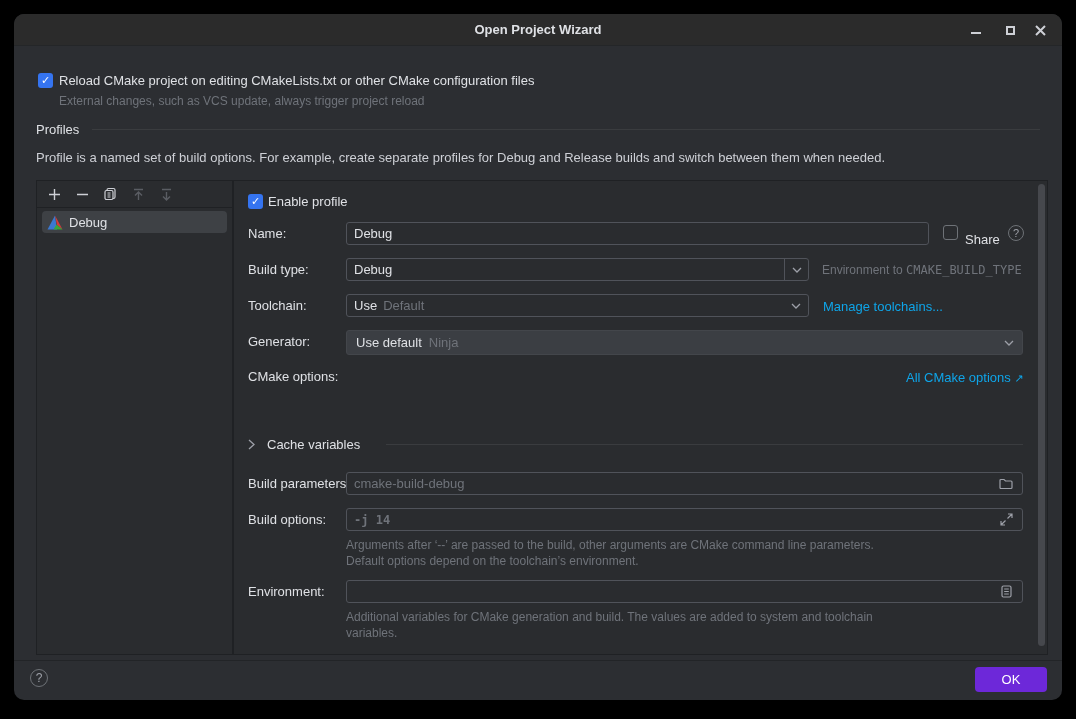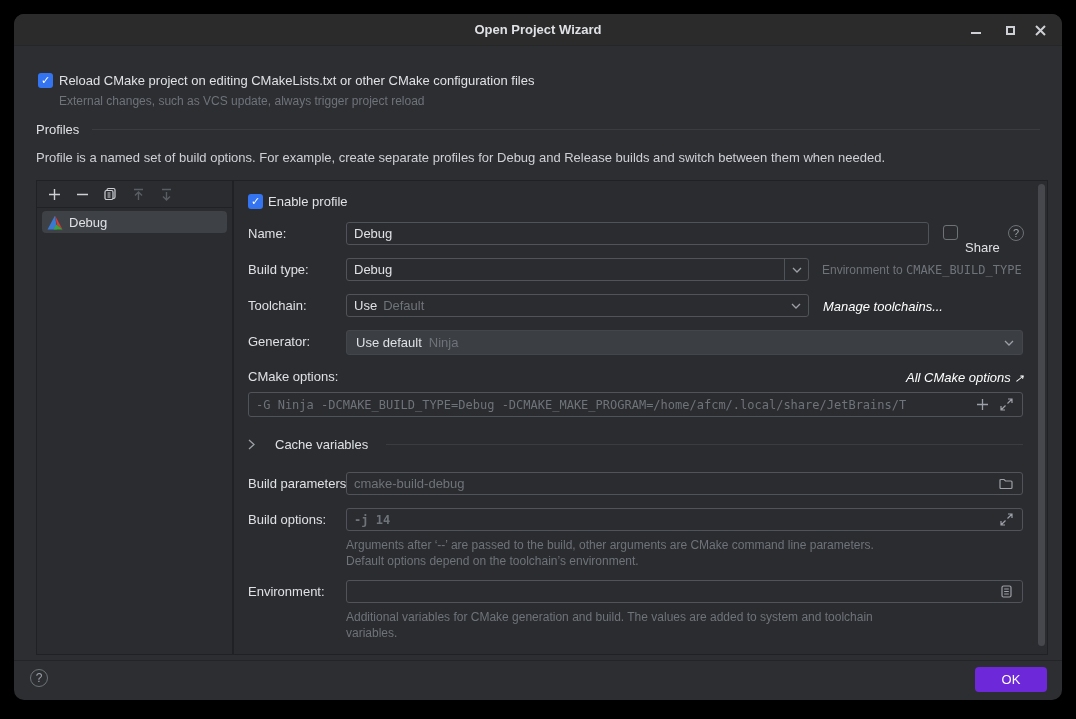--- a/index.html
+++ b/index.html
@@ -31,21 +31,21 @@
   .listitem { position:absolute; left:5px; top:30px; width:185px; height:22px; background:#3E4145;
               border-radius:4px; display:flex; align-items:center; gap:6px; padding-left:5px; }
   .field { position:absolute; height:23px; border:1px solid #50535A; border-radius:3px; background:#2A2C2F;
            display:flex; align-items:center; padding-left:7px; overflow:hidden; white-space:nowrap; }
   .combo-arrow-cell { position:absolute; right:0; top:0; width:24px; height:100%;
                       border-left:1px solid #50535A; display:flex; align-items:center; justify-content:center; }
   .filled-combo { position:absolute; height:25px; background:#3B3E43; border:1px solid #43464B; border-radius:3px;
                   display:flex; align-items:center; padding-left:9px; }
   .mono { font-family:"DejaVu Sans Mono","Liberation Mono",monospace; font-size:12px; }
   .gray { color:#6F737A; }
-  .link { position:absolute; color:#ffffff; cursor:pointer;font-style:italic; }
+  .link { position:absolute; color:#0ea5e9; cursor:pointer; }
   .field-icon { position:absolute; top:0; height:100%; display:flex; align-items:center; justify-content:center; }
   .helpcircle { position:absolute; width:16px; height:16px; border:1px solid #6E7277; border-radius:50%;
                 color:#9DA0A8; font-size:11px; text-align:center; line-height:15px; }
   .okbtn { position:absolute; left:961px; top:653px; width:72px; height:25px; background:#6d28d9; color:#fff;
            border-radius:4px; display:flex; align-items:center; justify-content:center; cursor:pointer; }
   .footerline { position:absolute; left:0; top:646px; width:100%; height:1px; background:#222427; }
   .scrollthumb { position:absolute; right:2px; top:3px; width:7px; height:462px; background:#46484D; border-radius:4px; }
   svg { display:block; }
 </style>
 </head>
@@ -122,21 +122,21 @@
     <div class="panel right-panel" style="left:219px; top:166px;">
 
       <div class="checkbox checked" style="left:14px; top:13px;">✓</div>
       <div class="lbl" style="left:34px; top:13px;">Enable profile</div>
 
       <div class="lbl" style="left:14px; top:45px;">Name:</div>
       <div class="field" style="left:112px; top:41px; width:583px;">
         <span>Debug</span>
       </div>
       <div class="checkbox unchecked" style="left:709px; top:44px;"></div>
-      <div class="lbl" style="left:731px; top:59px;">Share</div>
+      <div class="lbl" style="left:731px; top:51px;">Share</div>
       <div class="helpcircle" style="left:774px; top:44px;">?</div>
 
       <div class="lbl" style="left:14px; top:81px;">Build type:</div>
       <div class="field" style="left:112px; top:77px; width:463px;">
         <span>Debug</span>
         <div class="combo-arrow-cell">
           <svg width="10" height="6" viewBox="0 0 10 6">
               <path d="M1 1 L5 5 L9 1" stroke="#9DA0A8" stroke-width="1.3" fill="none"></path>
             </svg>
         </div>
@@ -161,35 +161,22 @@
         <span class="gray" style="margin-left:7px;">Ninja</span>
         <div style="position:absolute; right:8px;">
           <svg width="10" height="6" viewBox="0 0 10 6">
               <path d="M1 1 L5 5 L9 1" stroke="#9DA0A8" stroke-width="1.3" fill="none"></path>
             </svg>
         </div>
       </div>
 
       <div class="lbl" style="left:14px; top:188px;">CMake options:</div>
       <div class="link" style="left:672px; top:189px;"><span>All CMake options</span> <span style="font-size:11px;">↗</span></div>
-      <div class="field mono gray" style="left:14px; top:211px; width:775px; height:25px; padding-right:52px;">
-        <span>-G Ninja -DCMAKE_BUILD_TYPE=Debug -DCMAKE_MAKE_PROGRAM=/home/afcm/.local/share/JetBrains/T</span>
-        <div class="field-icon" style="right:30px; width:20px;">
-          <svg width="13" height="13" viewBox="0 0 13 13">
-              <path d="M6.5 1 V12 M1 6.5 H12" stroke="#9DA0A8" stroke-width="1.3"></path>
-            </svg>
-        </div>
-        <div class="field-icon" style="right:6px; width:20px;">
-          <svg width="13" height="13" viewBox="0 0 13 13">
-              <path d="M8 1 H12 V5 M12 1 L7.5 5.5 M5 12 H1 V8 M1 12 L5.5 7.5" stroke="#9DA0A8" stroke-width="1.2" fill="none"></path>
-            </svg>
-        </div>
-      </div>
-
-      <div style="position:absolute; left:14px; top:256px; display:flex; align-items:center; gap:20px;">
+
+      <div style="position:absolute; left:14px; top:256px; display:flex; align-items:center; gap:12px;">
         <svg width="7" height="11" viewBox="0 0 7 11">
             <path d="M1 1 L6 5.5 L1 10" stroke="#9DA0A8" stroke-width="1.3" fill="none"></path>
           </svg>
         <span>Cache variables</span>
       </div>
       <div class="sepline" style="left:152px; top:263px; width:637px; background:#3A3C3F;"></div>
 
       <div class="lbl" style="left:14px; top:295px;">Build parameters:</div>
       <div class="field gray" style="left:112px; top:291px; width:677px; text-align:right;">
         <span>cmake-build-debug</span>

